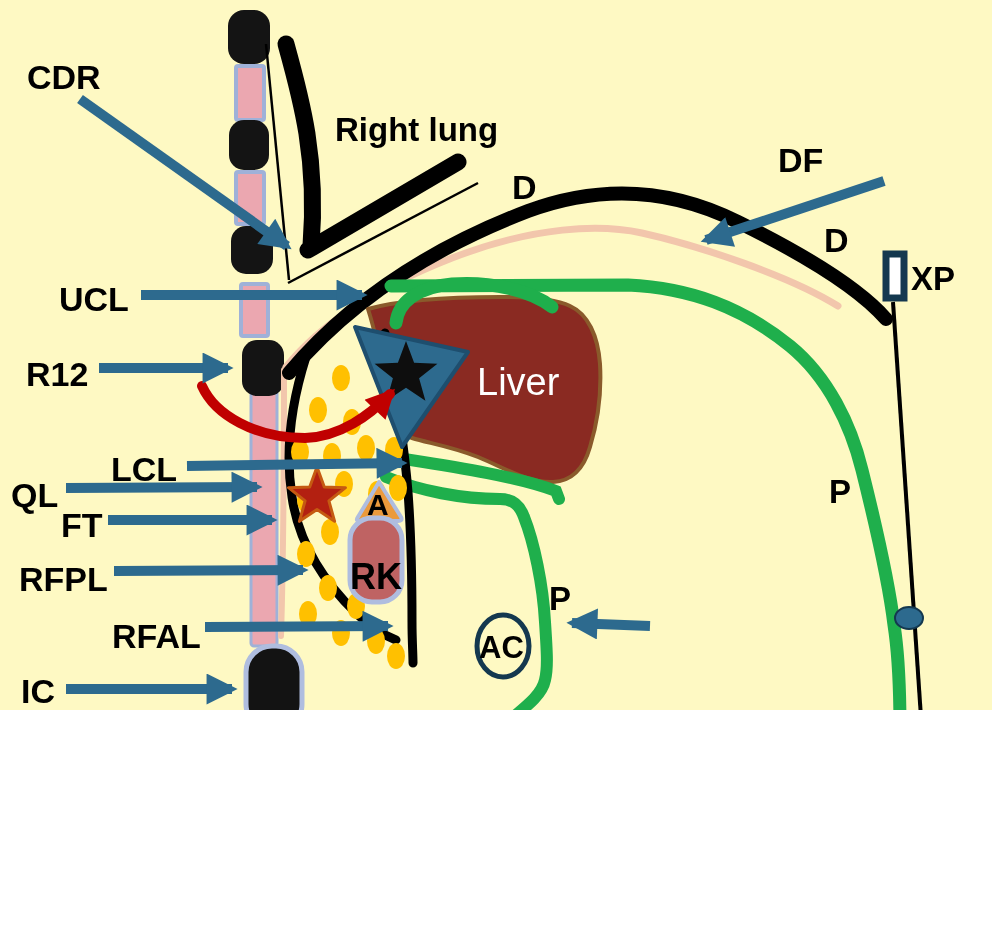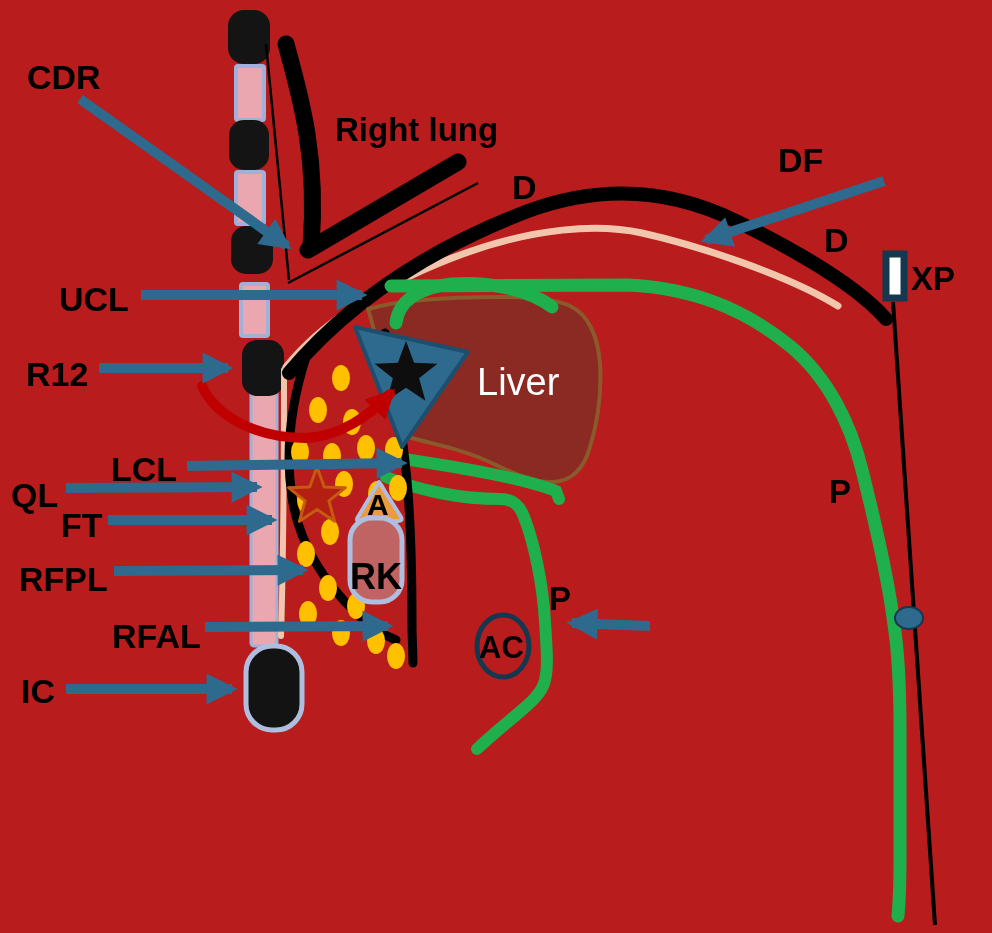--- a/index.html
+++ b/index.html
@@ -1,16 +1,16 @@
 <!DOCTYPE html>
 <html><head>
 <meta charset="utf-8">
 <style>
   html,body{margin:0;padding:0;background:#ffffff;}
-  .canvas{position:relative;width:992px;height:933px;background:#b91c1c;overflow:hidden;}
+  .canvas{position:relative;width:992px;height:710px;background:#fef9c3;overflow:hidden;}
   svg{display:block;}
   .lbl{font:700 34px "Liberation Sans", sans-serif;fill:#000000;}
   .lbl-sm{font:700 33px "Liberation Sans", sans-serif;fill:#000000;}
   .lbl-white{font:400 38px "Liberation Sans", sans-serif;fill:#ffffff;}
   .lbl-organ{font:700 36px "Liberation Sans", sans-serif;fill:#000000;}
   .lbl-a{font:700 30px "Liberation Sans", sans-serif;fill:#000000;}
   .lbl-ac{font:700 31px "Liberation Sans", sans-serif;fill:#000000;}
   .arr{stroke:#2D6A8E;stroke-width:10;marker-end:url(#mArrow);fill:none;}
   .vert{fill:#141414;}
   .dot{fill:#FFC000;}

